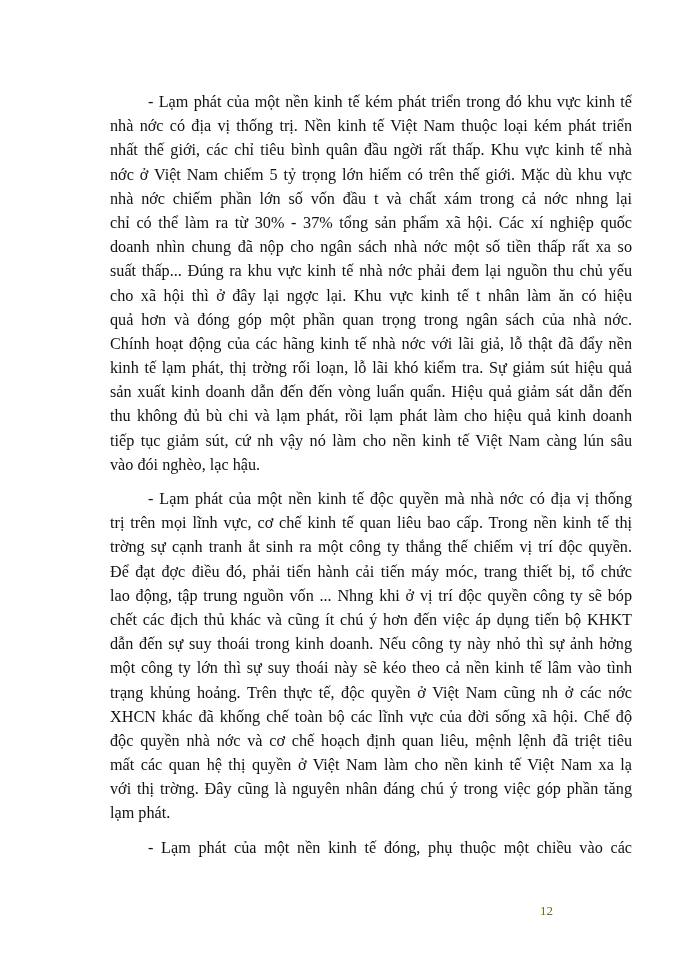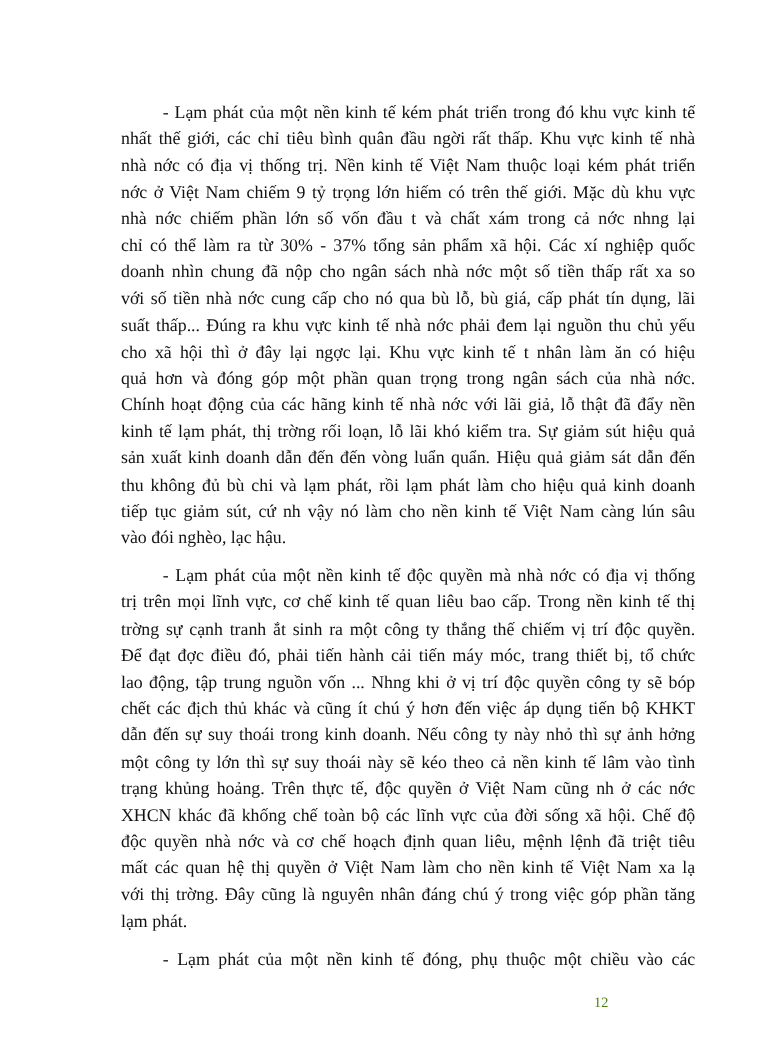--- a/index.html
+++ b/index.html
@@ -56,27 +56,26 @@
       font-family: "Liberation Serif", "DejaVu Serif", serif;
     }
   </style>
 </head>
 <body>
 
 <div class="page">
   <div class="body-text" id="body-text">
       <div class="para">
         <span class="line first">- Lạm phát của một nền kinh tế kém phát triển  trong đó khu vực kinh tế</span>
+        <span class="line">nhà nớc   có địa vị thống trị. Nền kinh tế Việt Nam thuộc loại kém phát triển</span>
         <span class="line">nhất thế giới, các chỉ tiêu bình quân đầu ngời   rất thấp. Khu vực kinh tế nhà</span>
-        <span class="line">nhà nớc   có địa vị thống trị. Nền kinh tế Việt Nam thuộc loại kém phát triển</span>
-        <span class="line">nớc   ở Việt Nam chiếm 9 tỷ trọng lớn hiếm có trên thế giới. Mặc dù khu vực</span>
+        <span class="line">nớc   ở Việt Nam chiếm 5 tỷ trọng lớn hiếm có trên thế giới. Mặc dù khu vực</span>
         <span class="line">nhà nớc   chiếm phần lớn số vốn đầu t   và chất xám trong cả nớc   nhng   lại</span>
         <span class="line">chỉ có thể làm ra từ 30% - 37% tổng sản phẩm  xã hội. Các xí nghiệp quốc</span>
         <span class="line">doanh nhìn chung  đã nộp cho ngân sách nhà nớc   một số tiền thấp rất xa so</span>
-        <span class="line">với số tiền nhà nớc   cung cấp cho nó qua  bù lỗ, bù giá, cấp phát tín dụng, lãi</span>
         <span class="line">suất thấp... Đúng ra khu vực kinh tế nhà nớc   phải đem lại nguồn thu chủ yếu</span>
         <span class="line">cho xã hội thì ở đây   lại ngợc   lại. Khu vực kinh tế  t   nhân làm ăn có hiệu</span>
         <span class="line">quả hơn và đóng góp một phần quan trọng   trong ngân sách của nhà nớc.</span>
         <span class="line">Chính hoạt động của các hãng kinh tế nhà nớc    với lãi giả, lỗ thật đã đẩy nền</span>
         <span class="line">kinh tế lạm phát, thị trờng   rối loạn, lỗ lãi khó kiểm tra. Sự giảm sút hiệu quả</span>
         <span class="line">sản xuất kinh doanh dẫn đến đến vòng  luẩn quẩn. Hiệu quả giảm sát dẫn đến</span>
         <span class="line">thu không đủ bù chi và lạm phát,  rồi lạm phát  làm cho hiệu quả kinh doanh</span>
         <span class="line">tiếp tục giảm  sút, cứ nh   vậy nó làm cho nền kinh tế Việt Nam càng lún sâu</span>
         <span class="line last">vào đói nghèo, lạc hậu.</span>
       </div>

